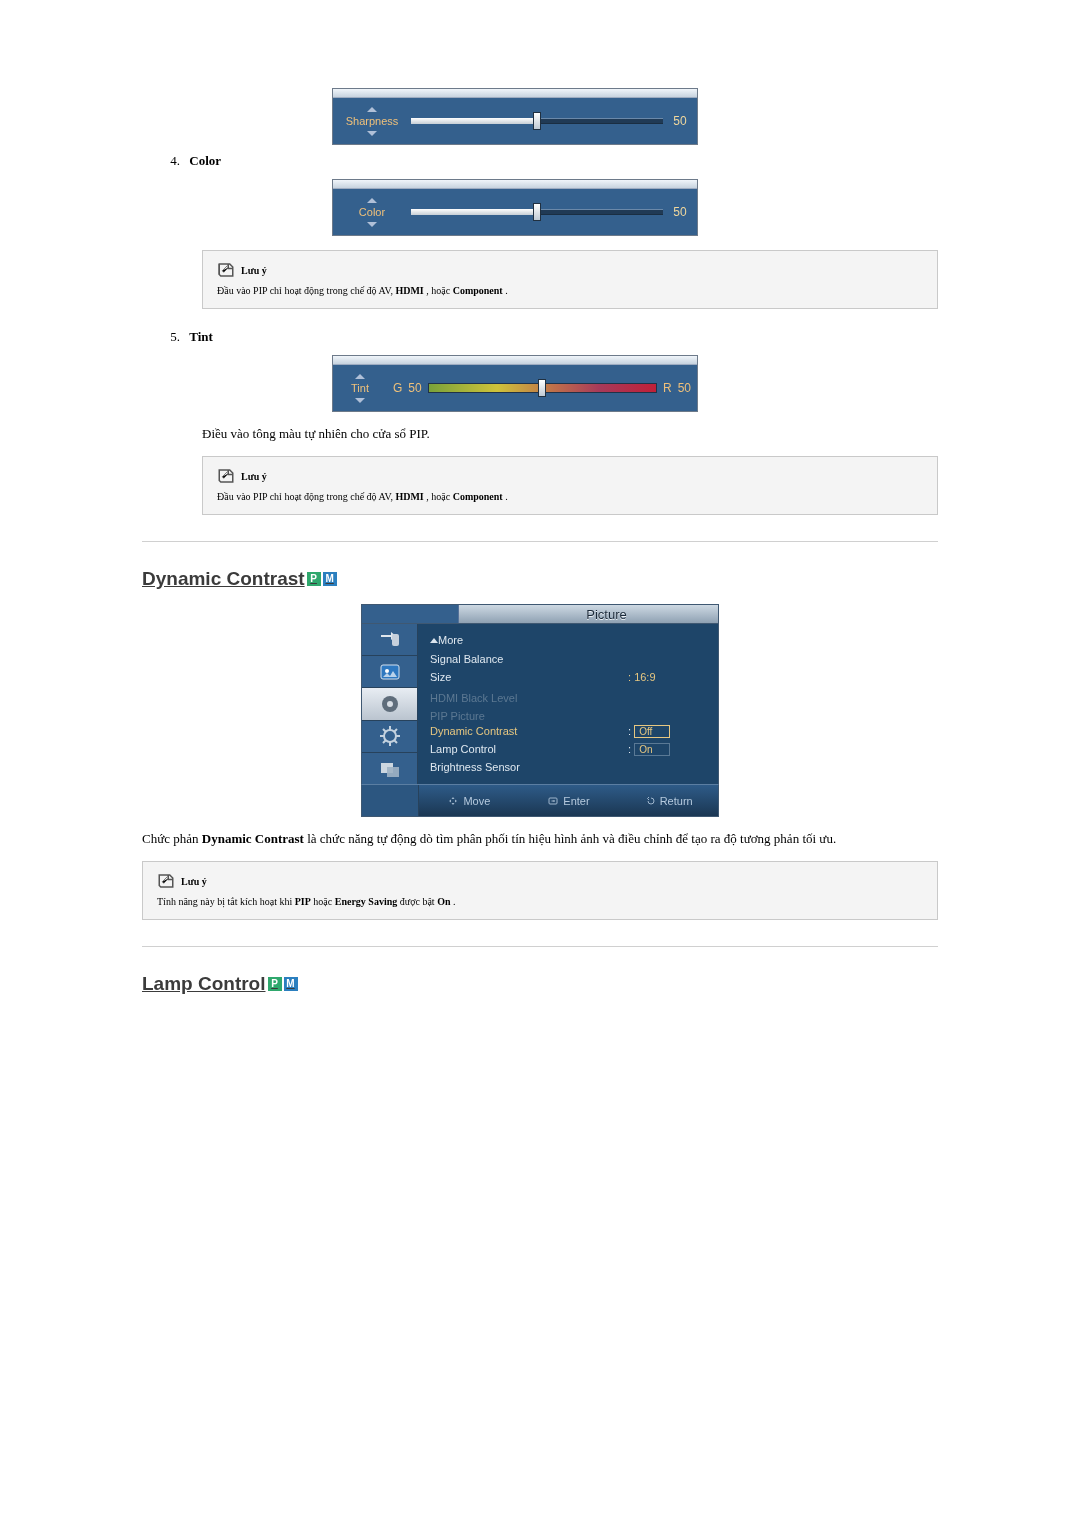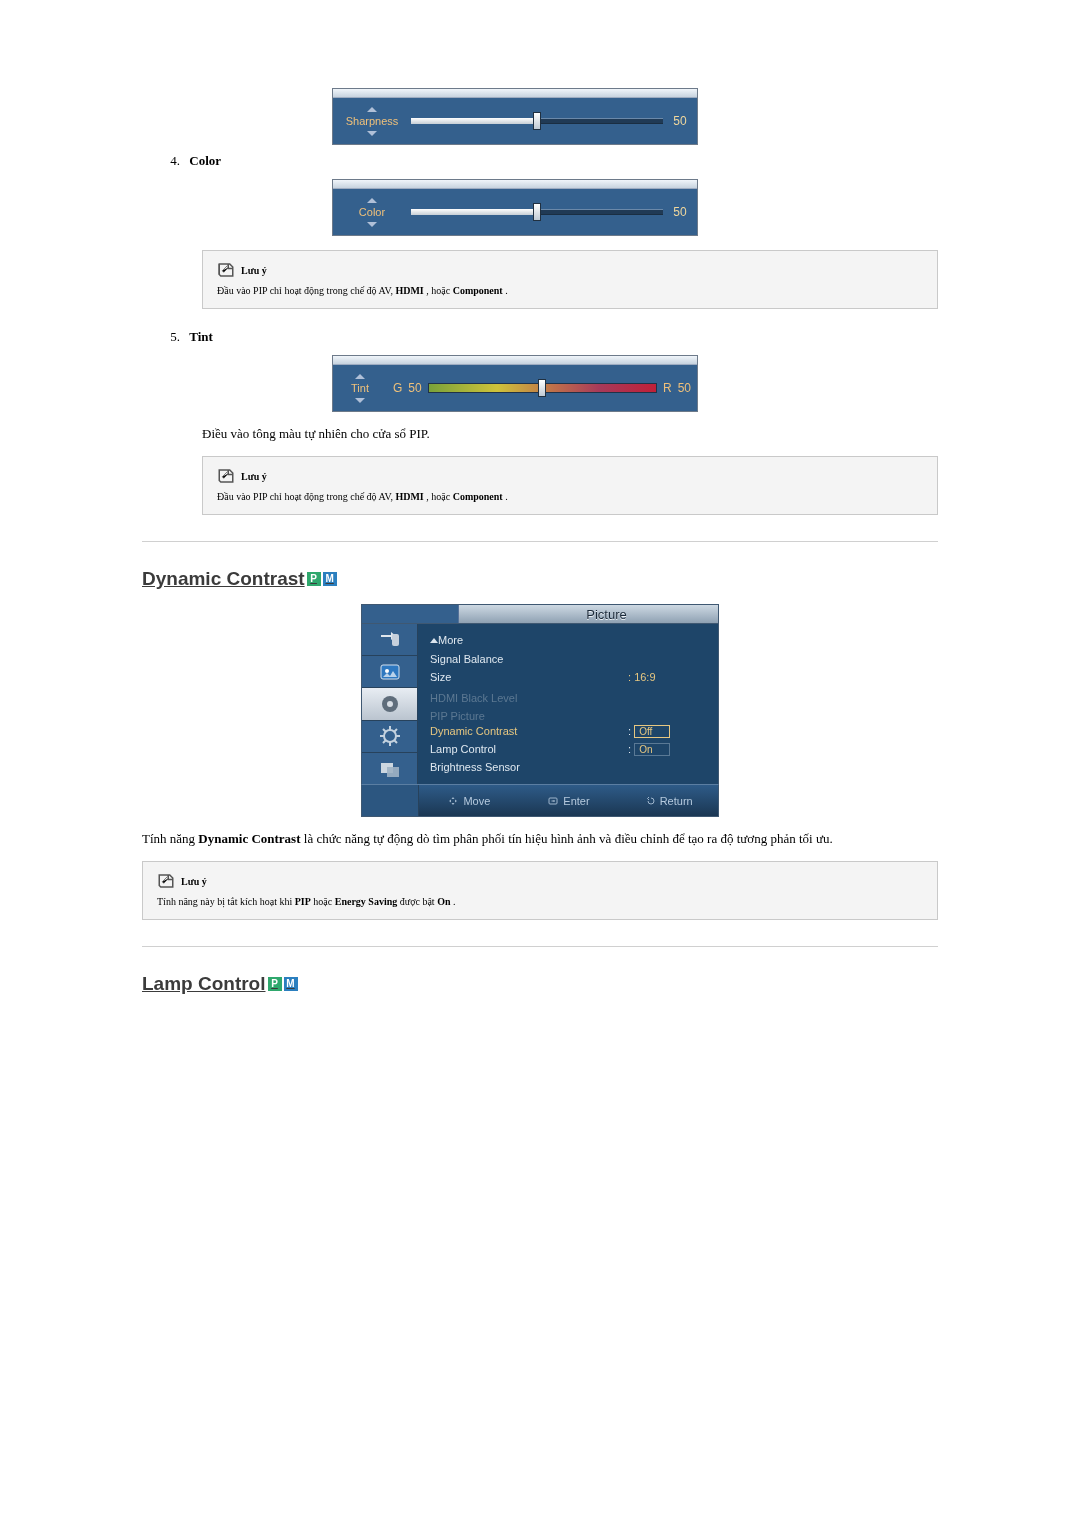--- a/index.html
+++ b/index.html
@@ -523,21 +523,21 @@
         <svg viewBox="0 0 24 24">
             <path d="M14 6a6 6 0 1 1-6 6" fill="none" stroke="#9fb6cd" stroke-width="2"></path>
             <path d="M10 4l-3 3 3 3" fill="none" stroke="#9fb6cd" stroke-width="2"></path>
           </svg>
         <span>Return</span>
       </div>
     </div>
   </div>
 
   <div class="body-text">
-    <span>Tính năng </span>
+    <span>Chức phản </span>
     <b>Dynamic Contrast</b>
     <span> là chức năng tự động dò tìm phân phối tín hiệu hình ảnh và điều chỉnh để tạo ra độ tương phản tối ưu.</span>
   </div>
 
   <ol class="subnum">
   </ol>
 
   <div class="note full">
     <div class="note-header">
       <span class="note-icon">

